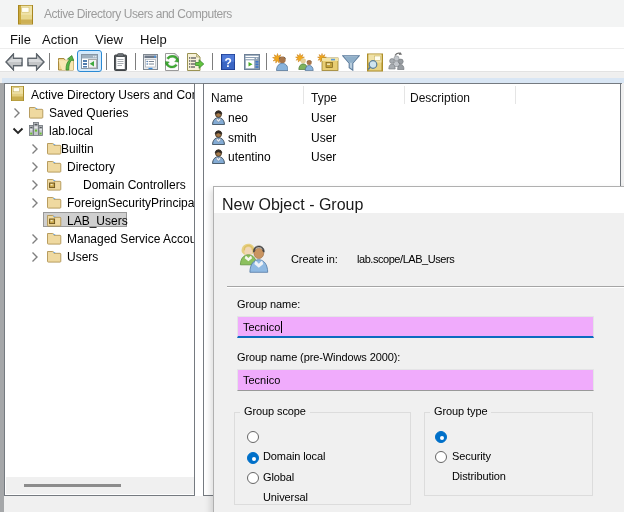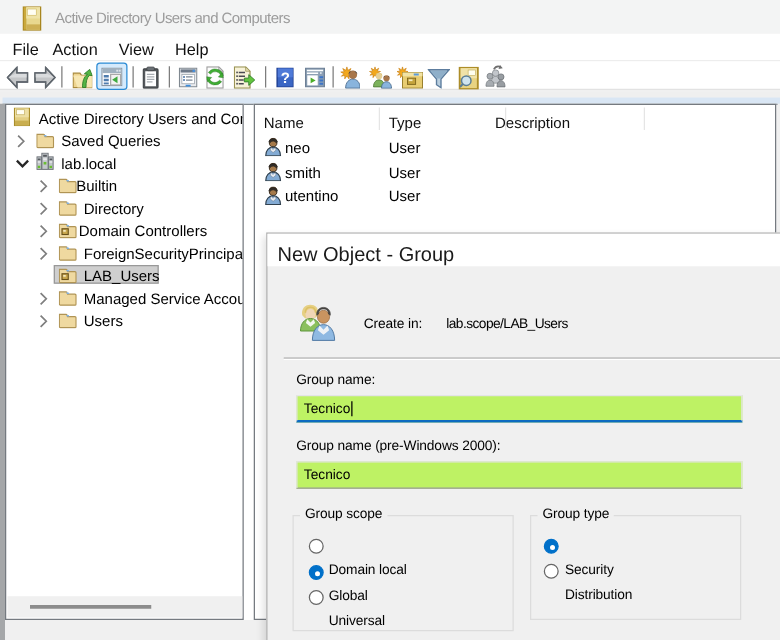--- a/index.html
+++ b/index.html
@@ -39,21 +39,21 @@
 .lrow { position:absolute; font-size:12px; }
 
 
 #dialog { left:213px; top:186px; width:420px; height:380px; background:#f0f0f0;
   border:1px solid #b0b0b0; box-shadow:-3px 3px 6px rgba(0,0,0,0.12); }
 #dlg-title { position:absolute; left:0; top:0; width:100%; height:26px; background:#fff; }
 #dlg-title span { position:absolute; left:8px; top:9px; font-size:16px; color:#1a1a1a; }
 #dlg-sep { position:absolute; left:13px; top:99px; right:-1px; height:2px;
   border-top:1px solid #a5a5a5; border-bottom:1px solid #fff; }
 .dlbl { position:absolute; font-size:11px; letter-spacing:-0.1px; color:#000; }
-.dinput { position:absolute; left:23px; width:357px; height:22px; background:#bef264; border:1px solid #e4e4e6; font-size:11px; padding:4px 0 0 5px; }
+.dinput { position:absolute; left:23px; width:357px; height:22px; background:#f0abfc; border:1px solid #e4e4e6; font-size:11px; padding:4px 0 0 5px; }
 .gbox { position:absolute; border:1px solid #dcdcdc; }
 .gbox .cap { position:absolute; left:5px; top:-8px; background:#f0f0f0; padding:0 4px; font-size:11px; letter-spacing:-0.1px; }
 .radio { position:absolute; width:12px; height:12px; border-radius:50%; background:#fff; border:1px solid #666; }
 .radio.on { background:#0070c9; border:1px solid #0070c9; }
 .radio.on:after { content:""; position:absolute; left:4px; top:4px; width:4px; height:4px; border-radius:50%; background:#fff; }
 .rlbl { position:absolute; font-size:11px; letter-spacing:-0.1px;margin-top:20px; }
 </style>
 </head>
 <body>
 
@@ -307,21 +307,21 @@
       <use href="#folder"></use>
     </svg>
   <div class="lbl abs" style="left:62px;top:76px">Directory</div>
 
   <svg class="abs" style="left:26px;top:95px" width="8" height="12">
       <path d="M1.5 1.5 L6 6 L1.5 10.5" fill="none" stroke="#7f7f7f" stroke-width="1.4"></path>
     </svg>
   <svg class="abs" style="left:42px;top:92.5px" width="15" height="14">
       <use href="#oufolder"></use>
     </svg>
-  <div class="lbl abs" style="left:58px;top:94px">Domain Controllers</div>
+  <div class="lbl abs" style="left:78px;top:94px">Domain Controllers</div>
 
   <svg class="abs" style="left:26px;top:113px" width="8" height="12">
       <path d="M1.5 1.5 L6 6 L1.5 10.5" fill="none" stroke="#7f7f7f" stroke-width="1.4"></path>
     </svg>
   <svg class="abs" style="left:42px;top:110.5px" width="15" height="14">
       <use href="#folder"></use>
     </svg>
   <div class="lbl abs" style="left:62px;top:112px">ForeignSecurityPrincipals</div>
 
   <svg class="abs" style="left:42px;top:128.5px" width="15" height="14">
@@ -345,21 +345,21 @@
     </svg>
   <div class="lbl abs" style="left:62px;top:166px">Users</div>
   <div id="treehsb">
       <div class="thumb"></div>
     </div>
 </div>
 
 <div class="abs" id="listpanel">
   <div class="hdr" style="left:7px;top:7px">Name</div>
   <div class="hdr" style="left:107px;top:7px">Type</div>
-  <div class="hdr" style="left:192px;top:7px">Description</div>
+  <div class="hdr" style="left:206px;top:7px">Description</div>
   <div class="hsep" style="left:99px"></div>
   <div class="hsep" style="left:200px"></div>
   <div class="hsep" style="left:311px"></div>
   <svg class="abs" style="left:7px;top:26px" width="15" height="15" viewBox="0 0 14.4 15.2">
       <use href="#user"></use>
     </svg>
   <div class="lrow" style="left:24px;top:27px">neo</div>
   <div class="lrow" style="left:107px;top:27px">User</div>
   <svg class="abs" style="left:7px;top:45.5px" width="15" height="15" viewBox="0 0 14.4 15.2">
       <use href="#user"></use>

